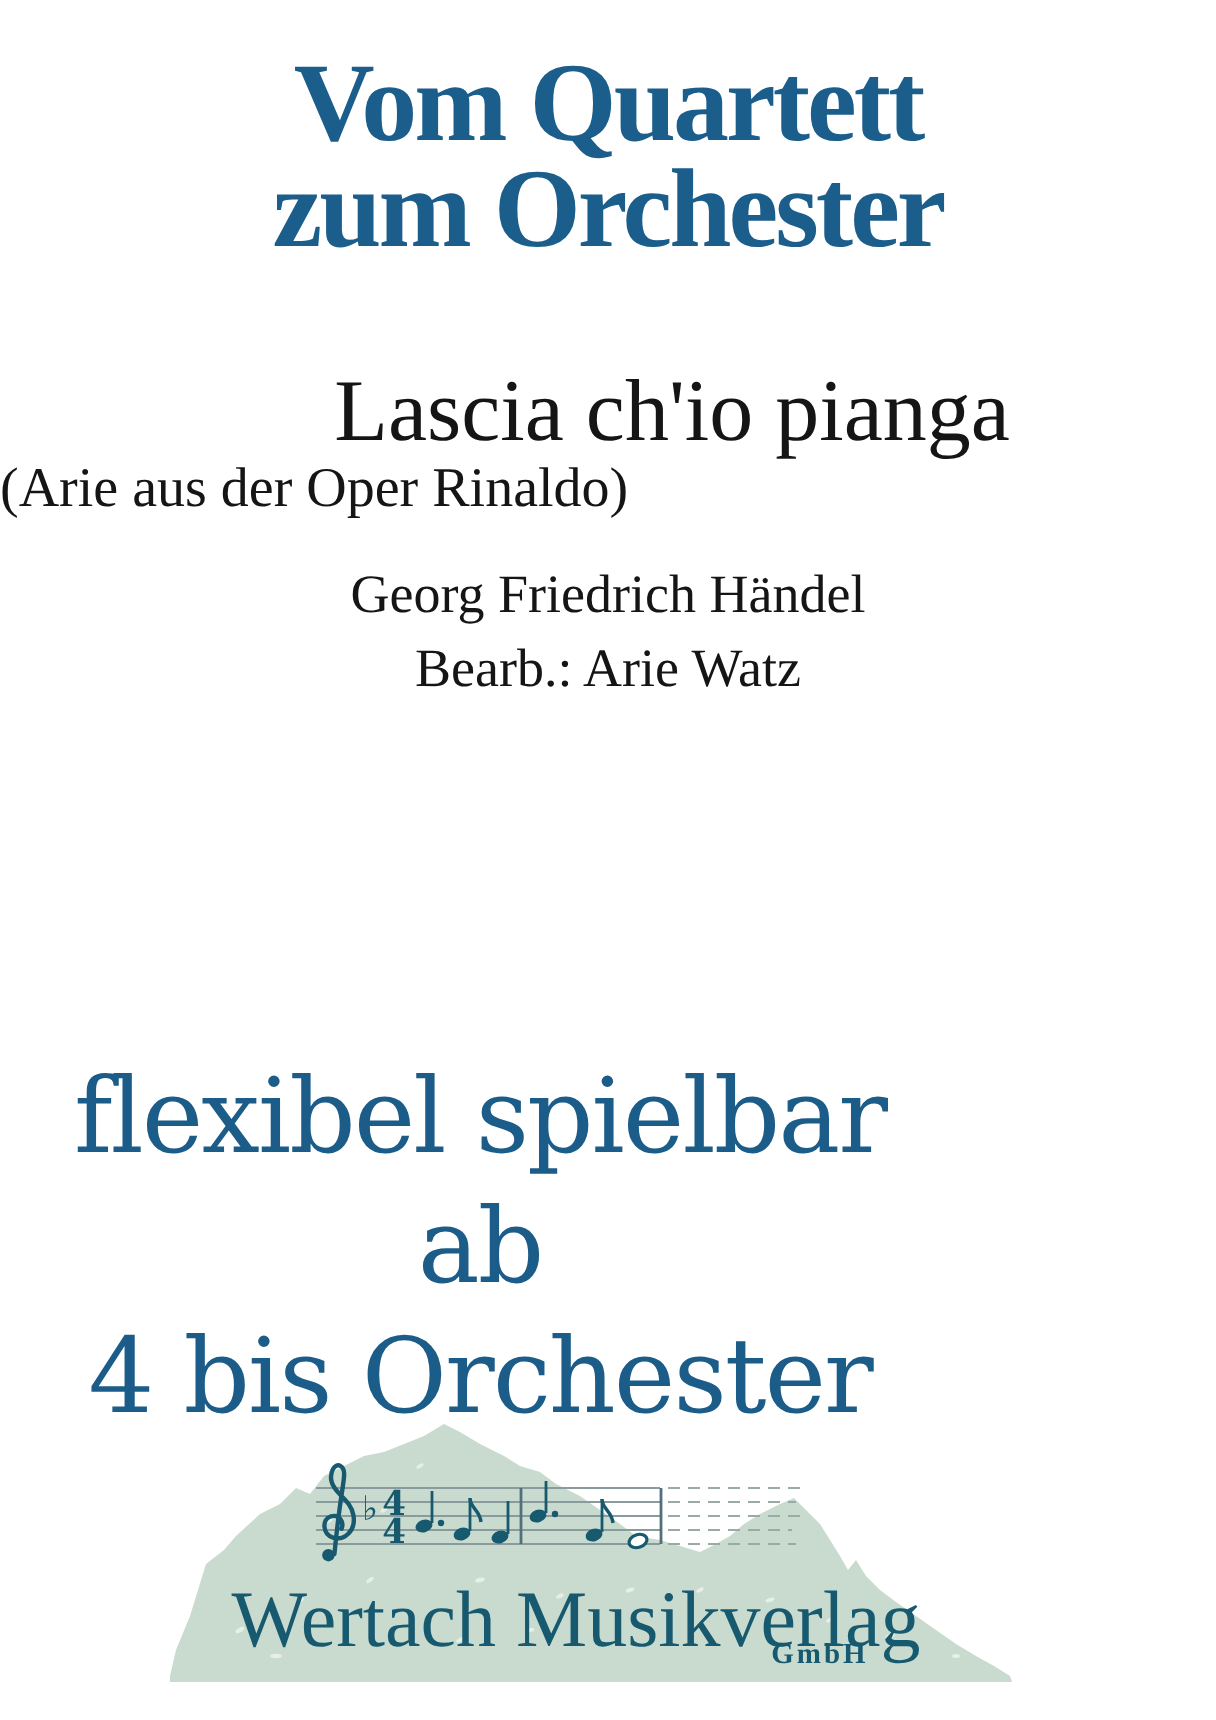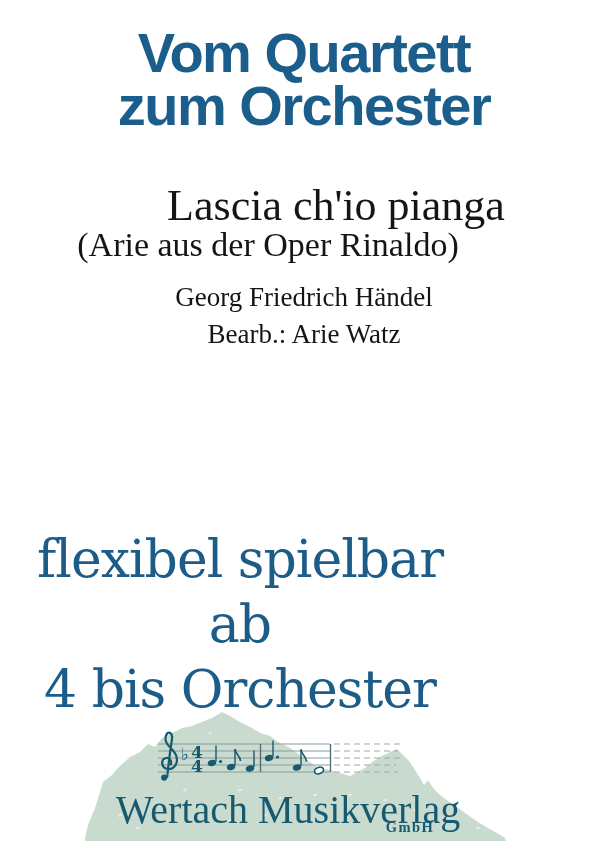--- a/index.html
+++ b/index.html
@@ -14,21 +14,21 @@
     background: #ffffff;
     overflow: hidden;
     font-family: "Liberation Serif", serif;
   }
   .series-title {
     position: absolute;
     top: 26px;
     left: 0;
     width: 608px;
     text-align: center;
-    font-family: Liberation Sans, sans-serif;
+    font-family: Liberation Serif, serif;
     font-weight: bold;
     font-size: 56px;
     line-height: 53px;
     letter-spacing: -1.5px;
     color: #1b5e8c;
     white-space: pre-line;
   }
   .piece-title {
     position: absolute;
     top: 179px;
@@ -39,23 +39,23 @@
     font-size: 44px;
     line-height: 54px;
     color: #151515;
     padding-left: 32px;
   }
   .piece-subtitle {
     position: absolute;
     top: 232px;
     left: 0;
     width: 536px;
-    text-align: center;
-    font-family: "Liberation Serif", serif;
-    font-size: 34px;
+    text-align: left;
+    font-family: "Liberation Serif", serif;
+    font-size: 28px;
     line-height: 26px;
     color: #151515;
   }
   .credits {
     position: absolute;
     top: 279px;
     left: 0;
     width: 608px;
     text-align: center;
     font-family: "Liberation Serif", serif;

